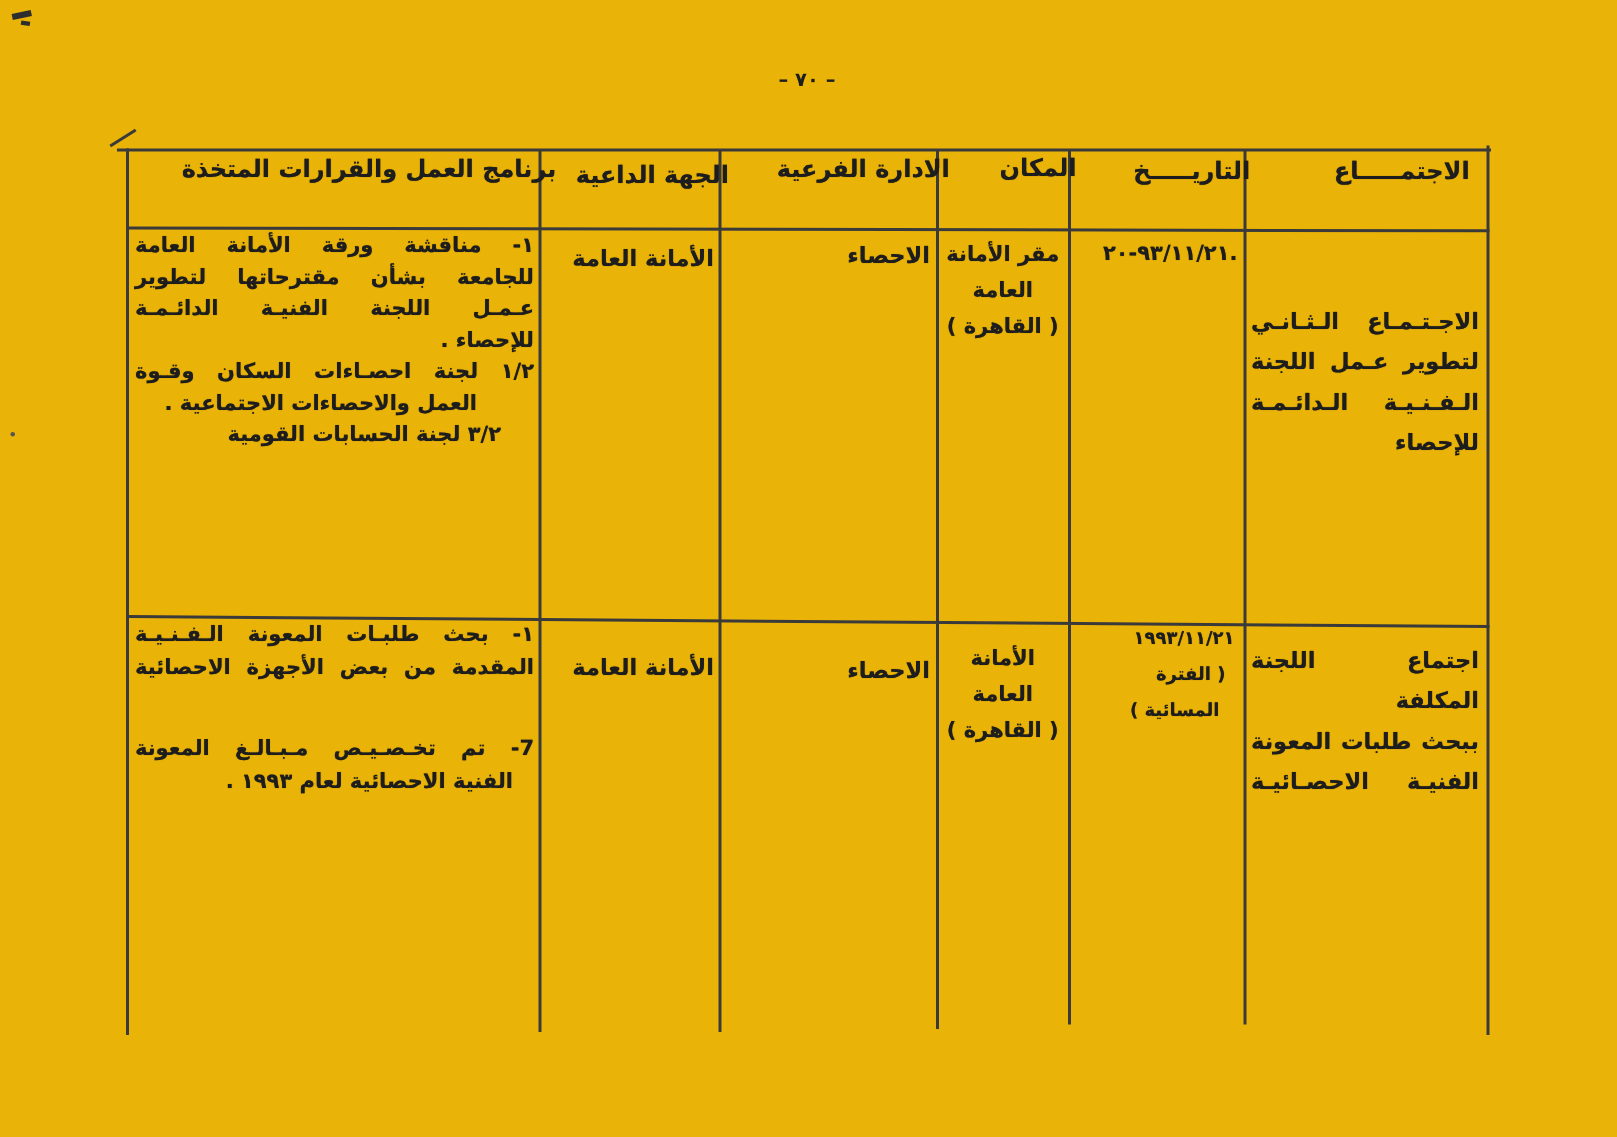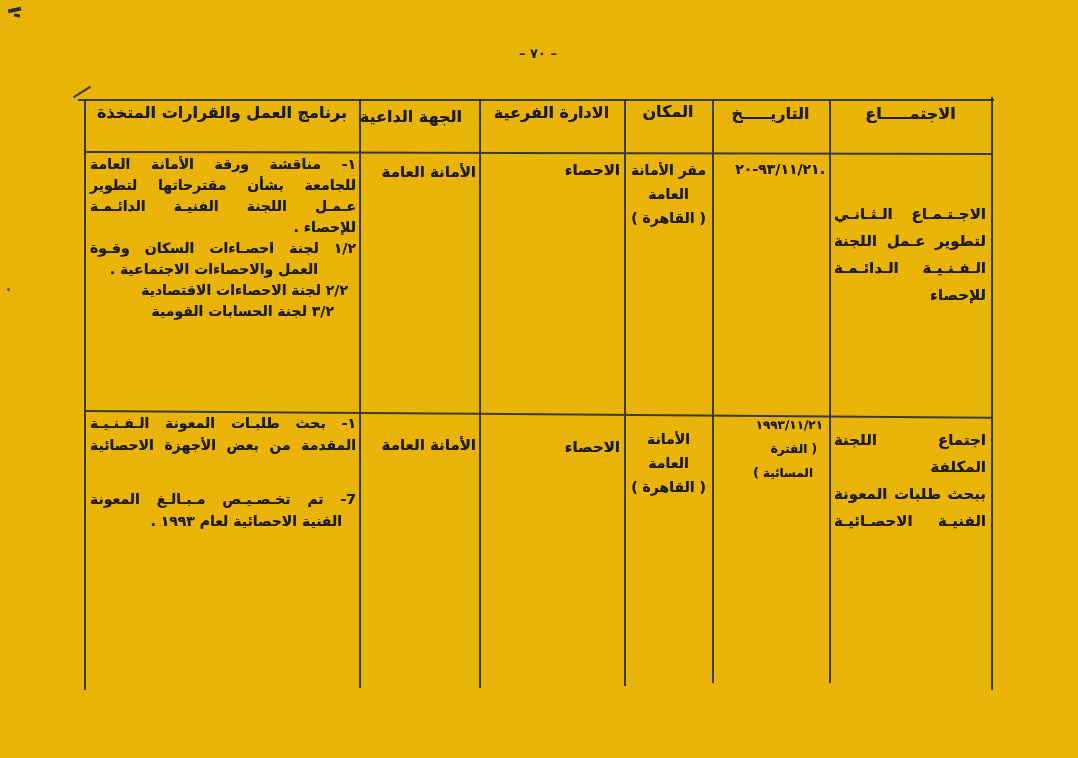--- a/index.html
+++ b/index.html
@@ -16,21 +16,21 @@
     text-shadow:0 0 .5px rgba(25,25,25,.75);
     white-space:normal;
   }
   .tl{display:block;}
   .ctr{text-align:center;}
   .tr{text-align:right;}
   .fill{text-align:justify;text-align-last:justify;text-justify:inter-word;}
   .ltr{direction:ltr;unicode-bidi:isolate;}
   .ln{position:absolute;background:#3a3a3a;}
   
-  .hdr{font-size:16px;}
+  .hdr{font-size:16px;padding-left:24px;}
   #hdr-program{left:87px;top:103px;width:270px;}
   #hdr-inviting{left:346px;top:107px;width:116px;text-align:right;}
   #hdr-subadmin{left:481px;top:103px;width:141px;}
   #hdr-place{left:626px;top:102px;width:84px;}
   #hdr-date{left:714px;top:104px;width:113px;}
   #hdr-meeting{left:832px;top:104px;width:157px;}
   
   #c0-meeting{left:834px;top:157px;width:152px;font-size:15px;line-height:27px;margin-top:44px;}
   #c0-date{left:716px;top:161px;width:109px;font-size:14px;}
   #c0-place{left:627px;top:158px;width:83px;font-size:14px;line-height:24px;}
@@ -117,23 +117,20 @@
       <span class="tl fill">١- مناقشة ورقة الأمانة العامة</span>
       <span class="tl fill">للجامعة بشأن مقترحاتها لتطوير</span>
       <span class="tl fill">عـمـل اللجنة الفنيـة الدائـمـة</span>
       <span class="tl tr">للإحصاء .</span>
     </div>
     <div>
       <span class="tl fill">١/٢ لجنة احصـاءات السكان وقـوة</span>
       <span class="tl tr ir38">العمل والاحصاءات الاجتماعية .</span>
     </div>
     <div>
-      <span class="tl tr ir8">٢/٢ لجنة الاحصاءات الاقتصادية</span>
-    </div>
-    <div>
       <span class="tl tr ir22">٣/٢ لجنة الحسابات القومية</span>
     </div>
   </div>
 
   <div class="cell" id="c1-meeting">
     <span class="tl fill">اجتماع اللجنة المكلفة</span>
     <span class="tl fill">ببحث طلبات المعونة</span>
     <span class="tl fill">الفنيـة الاحصـائيـة</span>
   </div>
   <div class="cell" id="c1-date">

